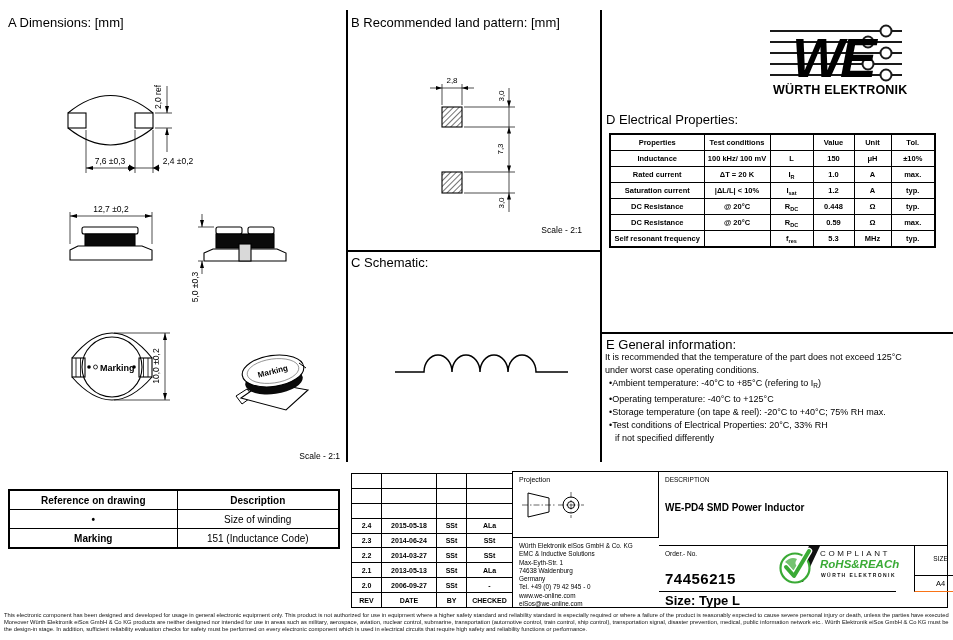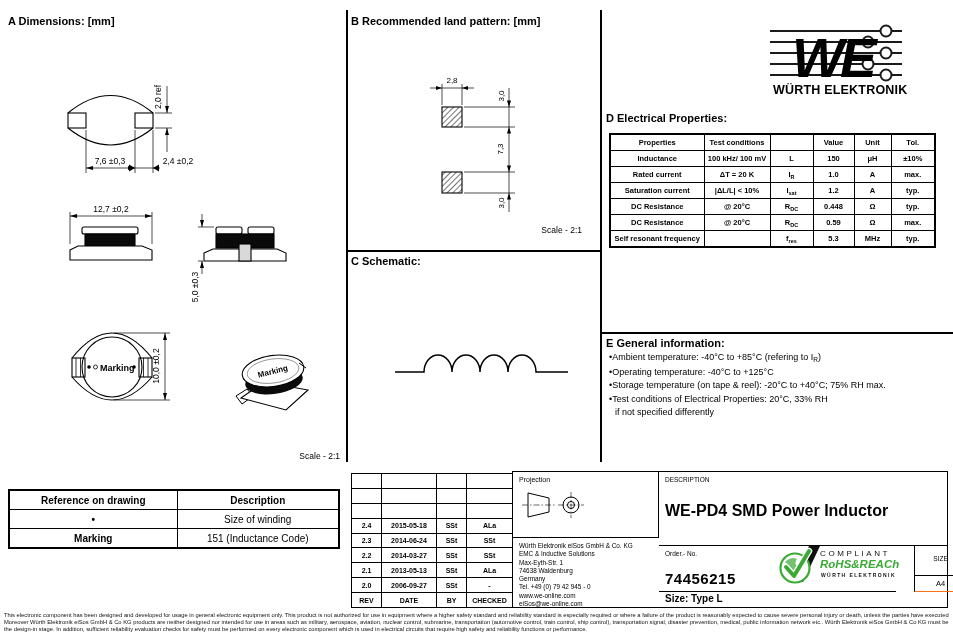--- a/index.html
+++ b/index.html
@@ -1,19 +1,19 @@
 <!DOCTYPE html>
 <html><head>
 <meta charset="utf-8">
 <style>
   html,body{margin:0;padding:0;background:#888;}
   .page{position:relative;width:953px;height:640px;background:#fff;
         font-family:"Liberation Sans",sans-serif;color:#000;overflow:hidden;}
   .abs{position:absolute;}
-  .sec-title{font-weight:bold;font-size:11px;white-space:nowrap;}
+  .sec-title{font-weight:normal;font-size:13px;white-space:nowrap;}
   .vr{position:absolute;width:2px;background:#000;}
   .hr{position:absolute;height:2px;background:#000;}
   .scale-lbl{font-size:8.5px;text-align:right;white-space:nowrap;}
   svg{position:absolute;overflow:visible;}
   svg text{font-family:"Liberation Sans",sans-serif;fill:#000;}
   .dimtxt{font-size:8.5px;}
   
   table{border-collapse:collapse;table-layout:fixed;position:absolute;background:#fff;}
   td{padding:0;overflow:hidden;white-space:nowrap;}
   .etab{border:2px solid #000;}
@@ -22,23 +22,23 @@
   .reftab{border:2px solid #000;}
   .reftab td{border:1px solid #000;font-size:10px;text-align:center;height:18px;}
   .reftab .hd{font-weight:bold;}
   .revtab{border:1.5px solid #000;}
   .revtab td{border:1px solid #000;font-size:7px;font-weight:bold;text-align:center;height:13.6px;}
   
   .tb{position:absolute;left:512px;top:471px;width:436px;height:137px;border:1.5px solid #000;box-sizing:border-box;}
   .tb .cell{position:absolute;box-sizing:border-box;}
   .lbl-sm{font-size:6.5px;}
   .company{font-size:6.4px;line-height:8.3px;white-space:nowrap;}
-  .desc-title{font-size:16px;font-weight:bold;white-space:nowrap;}
+  .desc-title{font-size:10px;font-weight:bold;white-space:nowrap;}
   .order-no{font-size:15px;font-weight:bold;letter-spacing:.5px;}
-  .type-lbl{font-size:10px;font-weight:bold;text-align:right;}
+  .type-lbl{font-size:13px;font-weight:bold;text-align:right;}
   .compliant{font-size:8px;letter-spacing:2.6px;color:#111;white-space:nowrap;}
   .rohs{font-size:11.5px;font-weight:bold;font-style:italic;white-space:nowrap;}
   .rohs-we{font-size:5px;font-weight:bold;letter-spacing:1.4px;color:#111;white-space:nowrap;}
   .brandtxt{font-size:12.5px;font-weight:bold;letter-spacing:.2px;white-space:nowrap;}
   .etext{font-size:9px;line-height:13.2px;white-space:nowrap;}
   .etext .sub{font-size:6.5px;vertical-align:-2px;}
   .disc{font-size:5.8px;line-height:7.1px;color:#111;white-space:nowrap;overflow:hidden;}
 </style>
 </head>
 <body>
@@ -243,20 +243,22 @@
           <td></td>
       <td><span>f</span><span class="sub">res</span></td>
       <td>5.3</td>
           <td>MHz</td>
           <td>typ.</td>
     </tr>
   </tbody>
     </table>
 
   <div class="abs etext" style="left:605px;top:351px;width:348px;">
+    <div>It is recommended that the temperature of the part does not exceed 125°C</div>
+    <div>under worst case operating conditions.</div>
     <div style="padding-left:4px;">
       <span>•Ambient temperature: -40°C to +85°C (refering to I</span><span class="sub">R</span><span>)</span>
     </div>
     <div style="padding-left:4px;">•Operating temperature: -40°C to +125°C</div>
     <div style="padding-left:4px;">•Storage temperature (on tape &amp; reel): -20°C to +40°C; 75% RH max.</div>
     <div style="padding-left:4px;">•Test conditions of Electrical Properties: 20°C, 33% RH</div>
     <div style="padding-left:10px;">if not specified differently</div>
   </div>
 
   <svg style="left:752px;top:14px;width:200px;height:88px;" viewBox="752 14 200 88">

